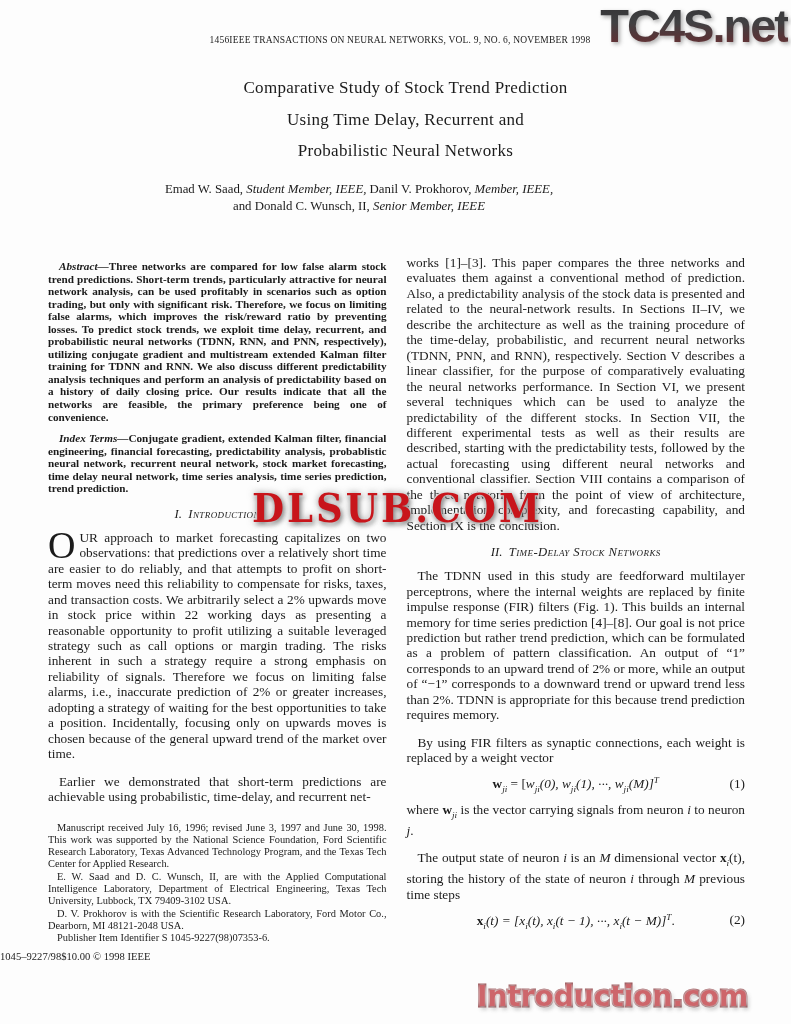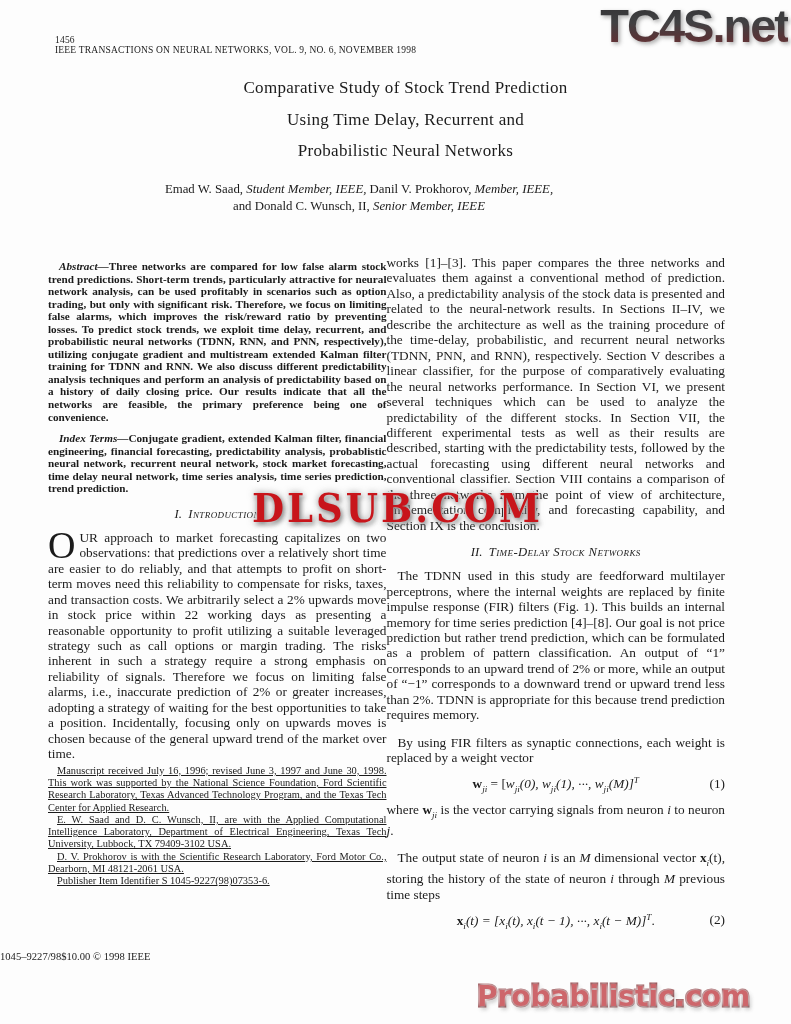--- a/index.html
+++ b/index.html
@@ -1,51 +1,51 @@
 <!DOCTYPE html>
 <html><head>
 <meta charset="utf-8">
 <style>
   html,body{margin:0;padding:0;}
   .page{position:relative;width:791px;height:1024px;background:#fdfdfd;overflow:hidden;
         font-family:"Liberation Serif",serif;color:#1b1b1b;}
 
   
   .header{position:absolute;top:35px;left:55px;width:690px;display:flex;
-          justify-content:center;font-size:9.5px;letter-spacing:.2px;flex-direction:column;}
+          justify-content:center;font-size:9.5px;letter-spacing:.2px;}
 
   
   .title-block{position:absolute;top:72px;left:10px;width:791px;text-align:center;
                font-size:17px;line-height:31.5px;letter-spacing:.3px;}
   .authors{position:absolute;top:181px;left:0;width:718px;text-align:center;
            font-size:12.8px;line-height:16.5px;}
   .authors .it{font-style:italic;}
 
   
-  .columns{position:absolute;top:255px;left:48px;width:697px;display:flex;}
+  .columns{position:absolute;top:255px;left:48px;width:697px;display:flex;gap:20px;}
   .col{width:338.5px;}
 
   .abstract,.index{font-size:11.2px;line-height:12.55px;font-weight:bold;
                    text-align:justify;margin:0;text-indent:11px;}
   .abstract{margin-top:5px;}
   .index{margin-top:9px;}
   .lead-label{font-style:italic;}
 
   .sec-heading{text-align:center;font-size:12.7px;font-weight:normal;margin:12px 0 8px;font-style:italic;}
   .smallcaps{font-variant:small-caps;letter-spacing:.4px;}
 
   .body-p{font-size:13.3px;line-height:15.45px;text-align:justify;margin:0;}
   .indent{text-indent:11px;}
   .mt{margin-top:12px;}
   .iti{font-style:italic;}
   .vec{font-weight:bold;}
 
   .dropcap{float:left;font-size:38px;line-height:29px;padding:1px 4px 0 0;}
 
-  .footnotes{margin-top:3px;font-size:10.4px;line-height:12.3px;text-decoration:underline;}
+  .footnotes{margin-top:17px;font-size:10.4px;line-height:12.3px;}
   .footnotes p{margin:0;text-indent:9px;text-align:justify;}
 
   .equation{position:relative;margin:9px 0 8px;text-align:center;font-size:13.3px;}
   .eq-num{position:absolute;right:0;top:1px;}
   sub.eq-s{font-size:69%;font-style:italic;}
   sup.eq-t{font-size:69%;font-style:italic;}
 
   .footer{position:absolute;top:951px;left:0;width:791px;text-align:left;font-size:10.6px;}
 
   
@@ -86,24 +86,25 @@
     <div><span>and Donald C. Wunsch, II, </span><span class="it">Senior Member, IEEE</span></div>
   </div>
 
   <div class="columns">
 
     <div class="col">
       <p class="abstract"><span class="lead-label">Abstract—</span><span>Three networks are compared for low false alarm stock trend predictions. Short-term trends, particularly attractive for neural network analysis, can be used profitably in scenarios such as option trading, but only with significant risk. Therefore, we focus on limiting false alarms, which improves the risk/reward ratio by preventing losses. To predict stock trends, we exploit time delay, recurrent, and probabilistic neural networks (TDNN, RNN, and PNN, respectively), utilizing conjugate gradient and multistream extended Kalman filter training for TDNN and RNN. We also discuss different predictability analysis techniques and perform an analysis of predictability based on a history of daily closing price. Our results indicate that all the networks are feasible, the primary preference being one of convenience.</span></p>
       <p class="index"><span class="lead-label">Index Terms—</span><span>Conjugate gradient, extended Kalman filter, financial engineering, financial forecasting, predictability analysis, probablistic neural network, recurrent neural network, stock market forecasting, time delay neural network, time series analysis, time series prediction, trend prediction.</span></p>
       <h2 class="sec-heading"><span>I.</span>&nbsp;&nbsp;<span class="smallcaps">Introduction</span></h2>
       <p class="body-p"><span class="dropcap">O</span><span>UR approach to market forecasting capitalizes on two observations: that predictions over a relatively short time are easier to do reliably, and that attempts to profit on short-term moves need this reliability to compensate for risks, taxes, and transaction costs. We arbitrarily select a 2% upwards move in stock price within 22 working days as presenting a reasonable opportunity to profit utilizing a suitable leveraged strategy such as call options or margin trading. The risks inherent in such a strategy require a strong emphasis on reliability of signals. Therefore we focus on limiting false alarms, i.e., inaccurate prediction of 2% or greater increases, adopting a strategy of waiting for the best opportunities to take a position. Incidentally, focusing only on upwards moves is chosen because of the general upward trend of the market over time.</span></p>
+      <p class="body-p indent mt">Earlier we demonstrated that short-term predictions are achievable using probabilistic, time-delay, and recurrent net-</p>
       <div class="footnotes">
         <p>Manuscript received July 16, 1996; revised June 3, 1997 and June 30, 1998. This work was supported by the National Science Foundation, Ford Scientific Research Laboratory, Texas Advanced Technology Program, and the Texas Tech Center for Applied Research.</p>
         <p>E. W. Saad and D. C. Wunsch, II, are with the Applied Computational Intelligence Laboratory, Department of Electrical Engineering, Texas Tech University, Lubbock, TX 79409-3102 USA.</p>
-        <p>D. V. Prokhorov is with the Scientific Research Laboratory, Ford Motor Co., Dearborn, MI 48121-2061 USA.</p>
+        <p>D. V. Prokhorov is with the Scientific Research Laboratory, Ford Motor Co., Dearborn, MI 48121-2048 USA.</p>
         <p>Publisher Item Identifier S 1045-9227(98)07353-6.</p>
       </div>
     </div>
 
     <div class="col">
       <p class="body-p">works [1]–[3]. This paper compares the three networks and evaluates them against a conventional method of prediction. Also, a predictability analysis of the stock data is presented and related to the neural-network results. In Sections II–IV, we describe the architecture as well as the training procedure of the time-delay, probabilistic, and recurrent neural networks (TDNN, PNN, and RNN), respectively. Section V describes a linear classifier, for the purpose of comparatively evaluating the neural networks performance. In Section VI, we present several techniques which can be used to analyze the predictability of the different stocks. In Section VII, the different experimental tests as well as their results are described, starting with the predictability tests, followed by the actual forecasting using different neural networks and conventional classifier. Section VIII contains a comparison of the three networks from the point of view of architecture, implementation complexity, and forecasting capability, and Section IX is the conclusion.</p>
       <h2 class="sec-heading"><span>II.</span>&nbsp;&nbsp;<span class="smallcaps">Time-Delay Stock Networks</span></h2>
       <p class="body-p indent">The TDNN used in this study are feedforward multilayer perceptrons, where the internal weights are replaced by finite impulse response (FIR) filters (Fig. 1). This builds an internal memory for time series prediction [4]–[8]. Our goal is not price prediction but rather trend prediction, which can be formulated as a problem of pattern classification. An output of “1” corresponds to an upward trend of 2% or more, while an output of “−1” corresponds to a downward trend or upward trend less than 2%. TDNN is appropriate for this because trend prediction requires memory.</p>
       <p class="body-p indent mt">By using FIR filters as synaptic connections, each weight is replaced by a weight vector</p>
 
@@ -122,15 +123,15 @@
       </div>
 
     </div>
 
   </div>
 
   <div class="footer">1045–9227/98$10.00 © 1998 IEEE</div>
 
   <div class="wm wm-tc4s">TC4S.net</div>
   <div class="wm wm-dlsub">DLSUB.COM</div>
-  <div class="wm wm-traders">Probabilistic.com</div>
+  <div class="wm wm-traders">Introduction.com</div>
 
 </div>
 
 </body></html>

